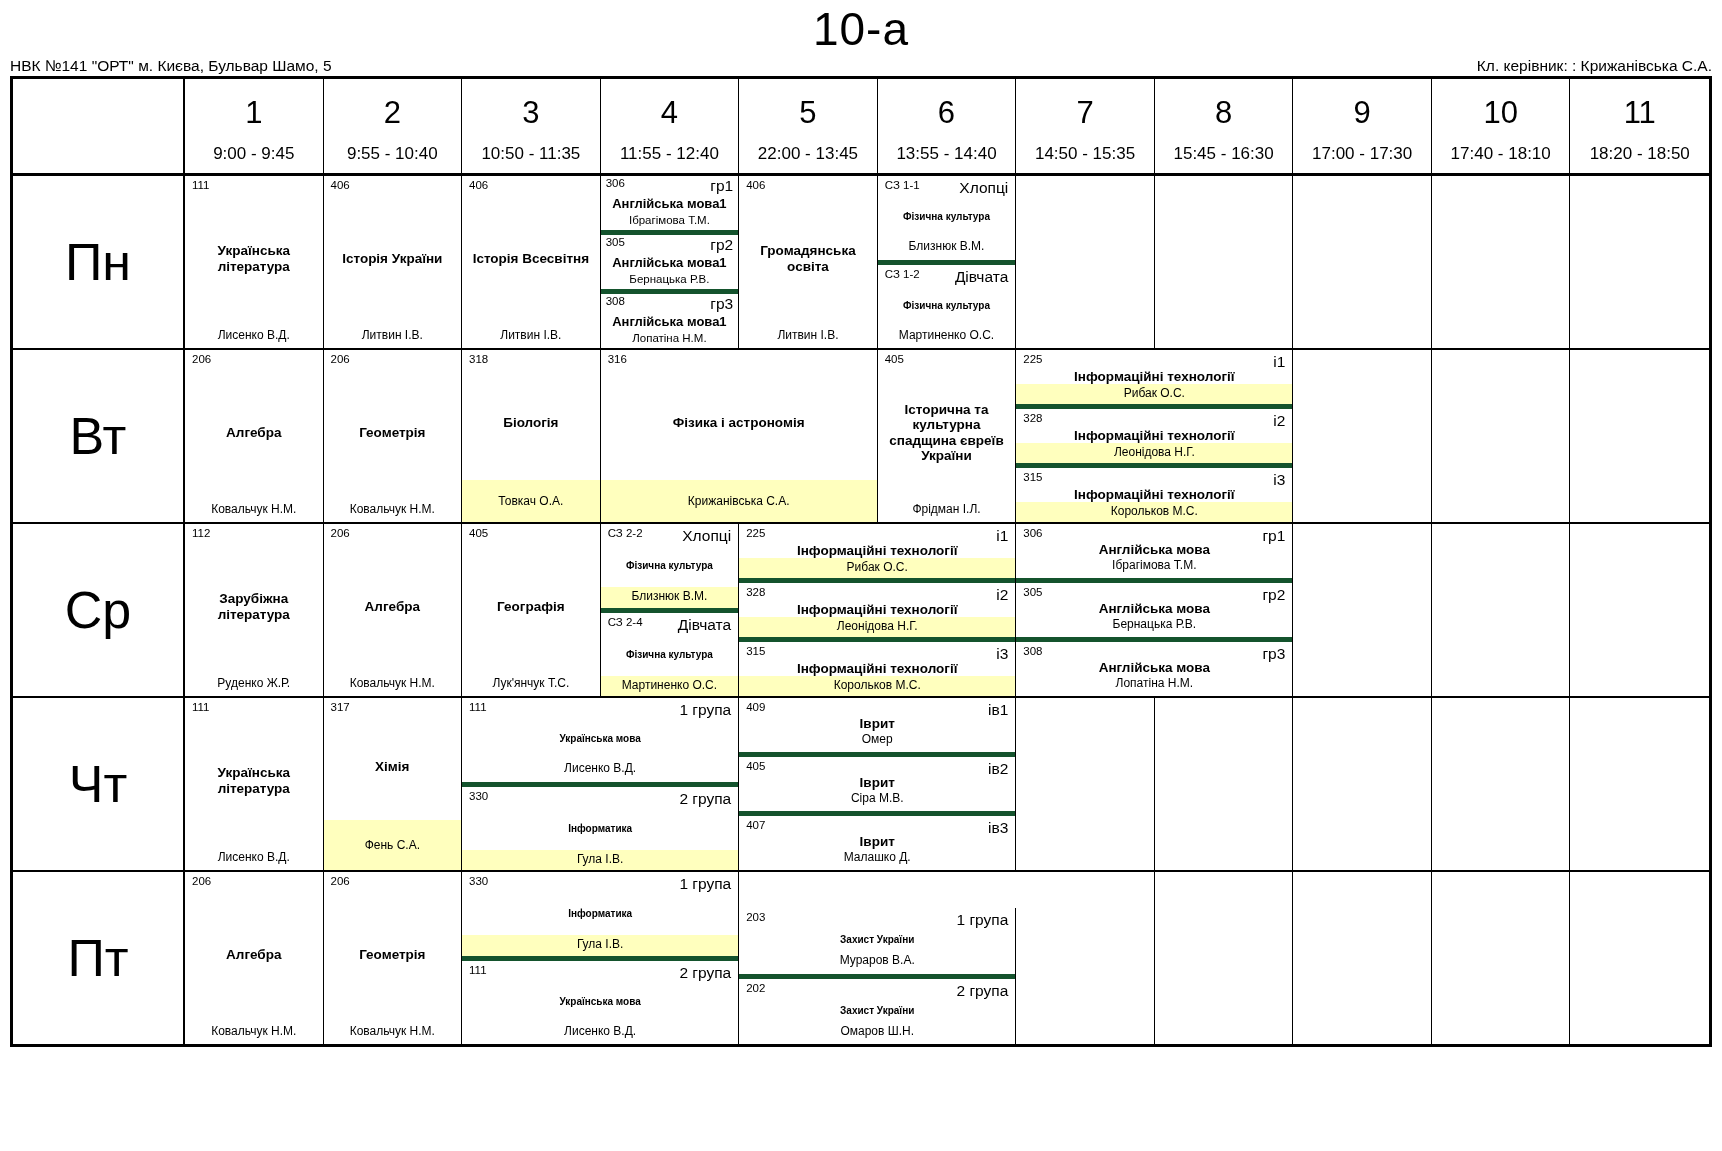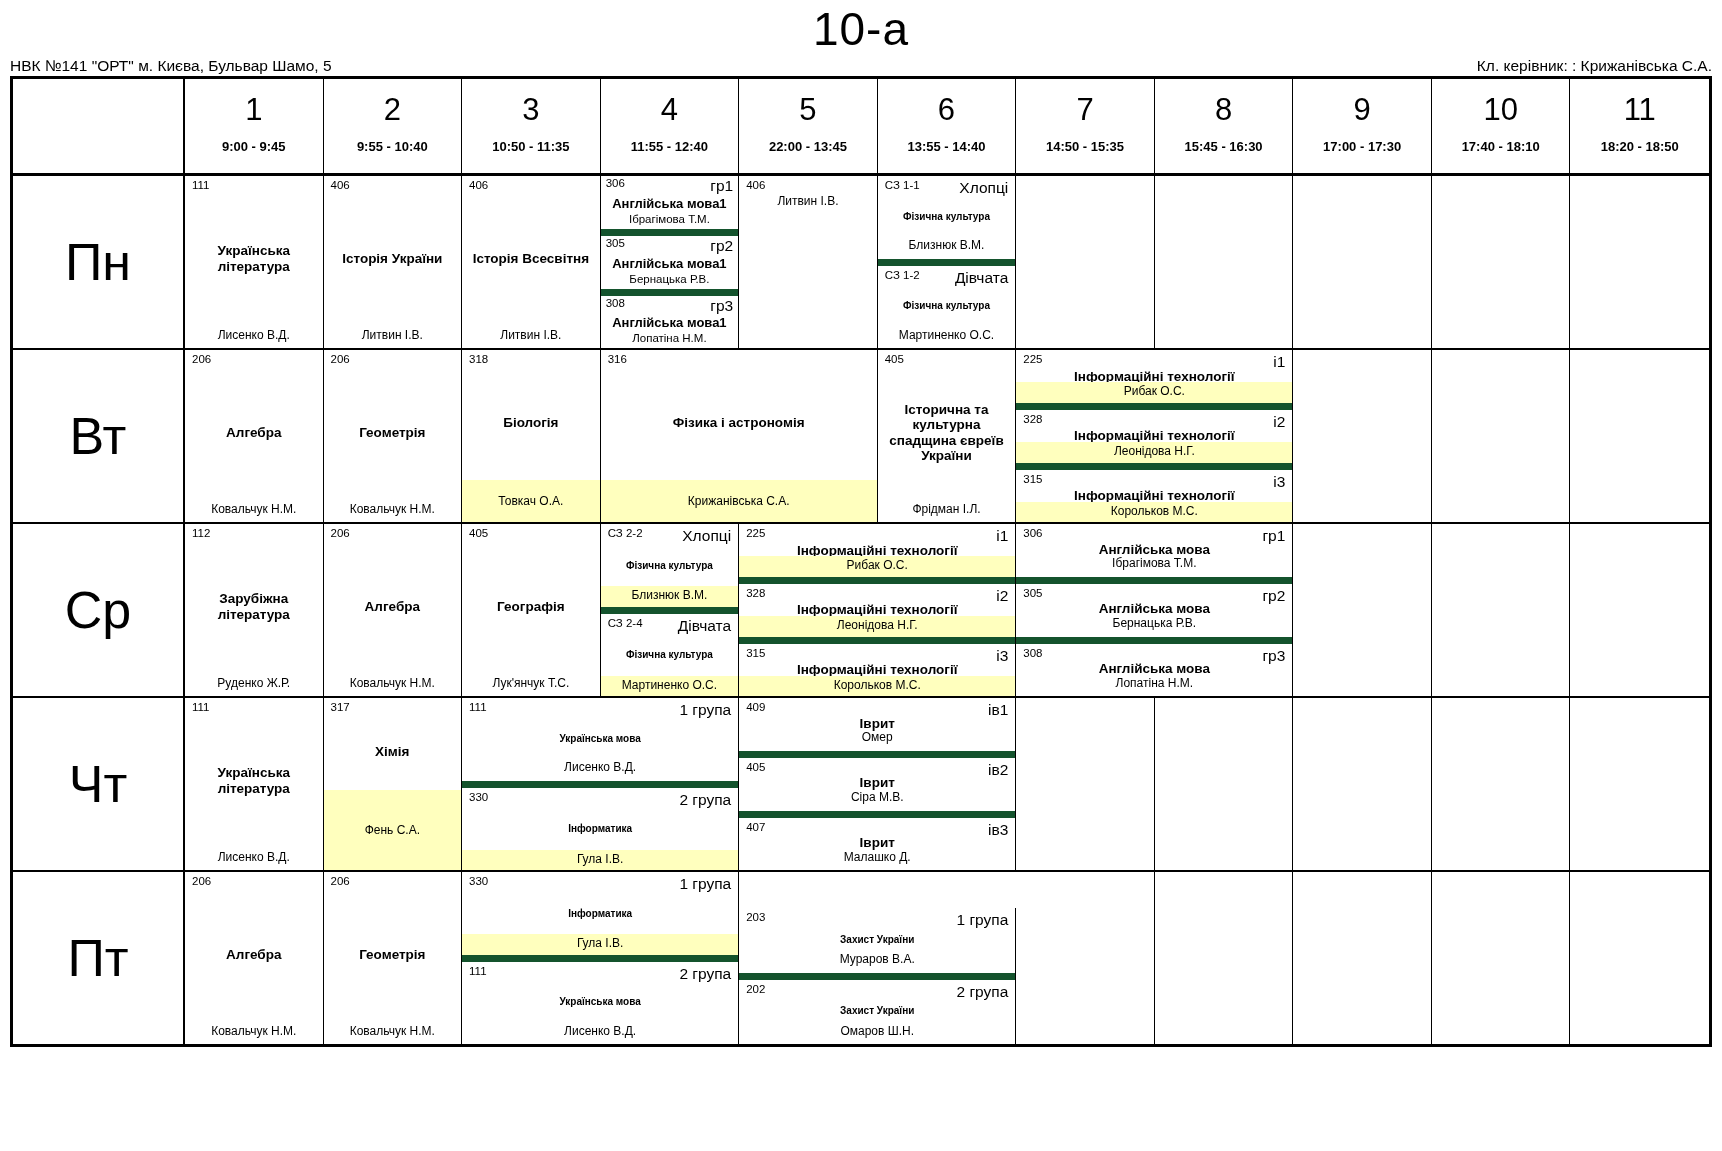--- a/index.html
+++ b/index.html
@@ -23,38 +23,38 @@
     display:grid;grid-template-columns:172px repeat(11,1fr);
     height:94px;border-bottom:3px solid #000;
   }
   .hdr-cell{
     border-right:1px solid #000;display:flex;flex-direction:column;
     align-items:center;justify-content:flex-end;overflow:hidden;
   }
   .hdr-cell:last-child{border-right:none;}
   .hdr-cell.corner{border-right:2px solid #000;}
   .p-num{flex:1 1 auto;display:flex;align-items:center;font-size:31px;line-height:1;}
-  .p-time{font-size:13px;font-weight:bold;padding-bottom:20px;line-height:1;}
+  .p-time{font-size:17px;font-weight:normal;padding-bottom:11px;line-height:1;}
   .day-row{
     display:grid;grid-template-columns:172px repeat(11,1fr);
     height:172px;border-bottom:2px solid #000;
   }
   .day-row:last-child{border-bottom:none;}
   .day-cell{
     border-right:2px solid #000;display:flex;align-items:center;justify-content:center;
     font-size:52px;line-height:1;overflow:hidden;
   }
   .cell{
     border-right:1px solid #000;display:flex;flex-direction:column;
     overflow:hidden;min-width:0;
   }
   .cell:last-child{border-right:none;}
   .block{
     flex:1 1 0;display:flex;flex-direction:column;
-    border-bottom:7px solid #14532d;overflow:hidden;min-height:0;
+    border-bottom:5px solid #14532d;overflow:hidden;min-height:0;
   }
   .block:last-child{border-bottom:none;}
   .block-head{
     display:flex;justify-content:space-between;align-items:flex-start;
     padding:3px 7px 0 7px;line-height:1.1;flex:0 0 auto;
   }
   .room{font-size:11.5px;}
   .group{font-size:15.5px;}
   .subject{
     flex:1 1 auto;display:flex;align-items:center;justify-content:center;
@@ -65,21 +65,21 @@
     flex:0 0 auto;font-size:12px;text-align:center;
     padding:2px 2px 6px 2px;line-height:1.2;
   }
   .teacher.band{background:var(--hl);padding:2px 2px 4px 2px;}
   .teacher.tall{
     background:var(--hl);min-height:42px;display:flex;
     align-items:center;justify-content:center;padding:0;
   }
   .teacher.xtall{
     background:var(--hl);min-height:48px;display:flex;
-    align-items:center;justify-content:center;padding:16px;
+    align-items:center;justify-content:center;padding:1px;
   }
   .block.compact .block-head{padding:1px 5px 0 5px;}
   .block.compact .subject{font-size:13px;line-height:1.05;padding:0 3px;}
   .block.compact .teacher{font-size:11.5px;padding:0 0 2px 0;}
   .block.half .subject{font-size:10px;}
 </style>
 </head>
 <body>
 
 <div class="page-title">10-а</div>
@@ -191,20 +191,21 @@
             </div>
             <div class="subject">Англійська мова1</div>
             <div class="teacher">Лопатіна Н.М.</div>
           </div>
         </div>
         <div class="cell" style="grid-column: 6 / span 1;">
           <div class="block">
             <div class="block-head">
               <div class="room">406</div>
             </div>
+            <div class="subject">Громадянська освіта</div>
             <div class="teacher">Литвин І.В.</div>
           </div>
         </div>
         <div class="cell" style="grid-column: 7 / span 1;">
           <div class="block half">
             <div class="block-head">
               <div class="room">СЗ 1-1</div>
               <div class="group">Хлопці</div>
             </div>
             <div class="subject">Фізична культура</div>

